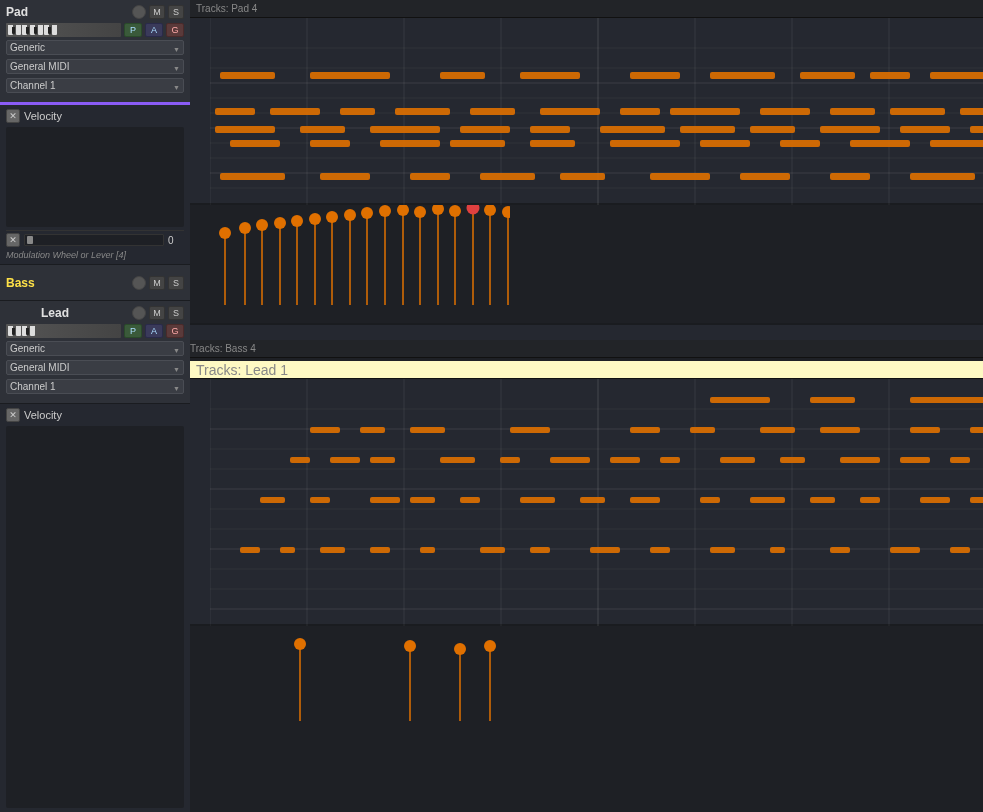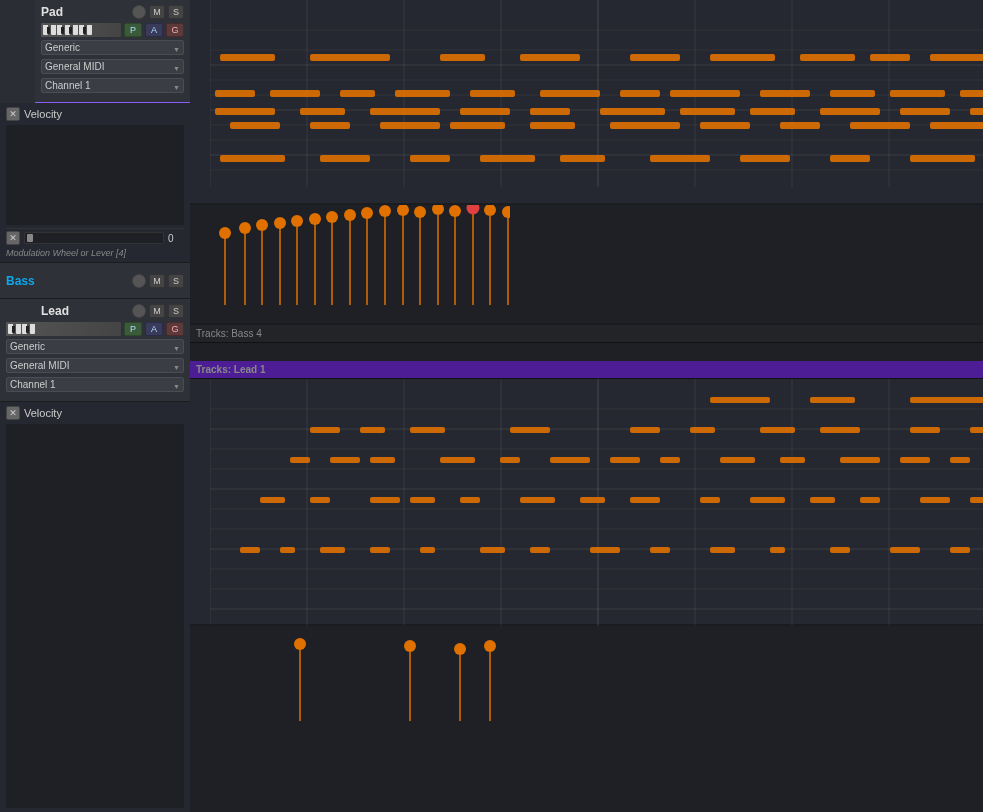--- a/index.html
+++ b/index.html
@@ -66,21 +66,21 @@
       overflow: hidden;
     }
   </style>
 </head>
 <body>
 
 <div class="full-layout">
 
   <div class="left-col">
 
-    <div style="background:#2e3138; padding:5px 6px; border-bottom:1px solid #8b5cf6;margin-left:35px;">
+    <div style="background:#2e3138; padding:5px 6px; border-bottom:3px solid #8b5cf6;">
       <div style="display:flex; align-items:center; justify-content:space-between; margin-bottom:4px;">
         <span style="font-size:12px; color:#e0e0e0; font-weight:bold;">Pad</span>
         <div style="display:flex; gap:3px; align-items:center;">
           <div style="width:14px;height:14px;border-radius:50%;background:#555;border:1px solid #444;display:flex;align-items:center;justify-content:center;"></div>
           <div style="width:16px;height:14px;background:#444;border:1px solid #333;border-radius:2px;font-size:9px;color:#ccc;display:flex;align-items:center;justify-content:center;cursor:pointer;">M</div>
           <div style="width:16px;height:14px;background:#444;border:1px solid #333;border-radius:2px;font-size:9px;color:#ccc;display:flex;align-items:center;justify-content:center;cursor:pointer;">S</div>
         </div>
       </div>
       <div style="display:flex; gap:3px; margin-bottom:3px;">
         <div style="flex:1;height:14px;background:linear-gradient(to right,#555,#444);border-radius:1px;display:flex;gap:1px;align-items:center;padding:0 2px;overflow:hidden;">
@@ -130,21 +130,21 @@
           <div style="position:absolute;left:2px;top:1px;width:6px;height:8px;background:#888;border-radius:1px;"></div>
         </div>
         <span style="font-size:10px;color:#ccc;min-width:16px;">0</span>
       </div>
       <div style="margin-top:1px;">
         <span style="font-size:9px;color:#888;font-style:italic;">Modulation Wheel or Lever [4]</span>
       </div>
     </div>
 
     <div style="background:#2e3138;border-bottom:1px solid #1a1c20;padding:5px 6px;height:36px;display:flex;align-items:center;justify-content:space-between;">
-      <span style="font-size:12px;color:#0ea5e9;font-weight:bold;">Bass</span>
+      <span style="font-size:12px;color:#fde047;font-weight:bold;">Bass</span>
       <div style="display:flex;gap:3px;align-items:center;">
         <div style="width:14px;height:14px;border-radius:50%;background:#555;border:1px solid #444;"></div>
         <div style="width:16px;height:14px;background:#444;border:1px solid #333;border-radius:2px;font-size:9px;color:#ccc;display:flex;align-items:center;justify-content:center;cursor:pointer;">M</div>
         <div style="width:16px;height:14px;background:#444;border:1px solid #333;border-radius:2px;font-size:9px;color:#ccc;display:flex;align-items:center;justify-content:center;cursor:pointer;">S</div>
       </div>
     </div>
 
     <div style="background:#2e3138;border-bottom:1px solid #1a1c20;padding:5px 6px;">
       <div style="display:flex;align-items:center;justify-content:space-between;margin-bottom:4px;">
         <span style="font-size:12px;color:#e0e0e0;font-weight:bold;margin-left:35px;">Lead</span>
@@ -191,20 +191,21 @@
       </div>
       <div style="flex:1;background:#1e2025;border-radius:2px;"></div>
     </div>
 
   </div>
 
   <div class="right-col">
 
     <div style="height:205px;position:relative;background:#252830;border-bottom:2px solid #1a1c20;flex-shrink:0;">
 
+      <div style="height:18px;background:#222428;border-bottom:1px solid #111;font-size:10px;color:#888;display:flex;align-items:center;padding:0 6px;">Tracks: Pad 4</div>
 
       <div style="position:relative;left:20px;right:0;top:0;bottom:0;height:187px;overflow:hidden;width:calc(100% - 20px);">
 
         <svg style="position:absolute;top:0;left:0;width:100%;height:100%;">
 
           <line x1="0" y1="30" x2="100%" y2="30" stroke="#ffffff0d" stroke-width="1"></line>
           <line x1="0" y1="50" x2="100%" y2="50" stroke="#ffffff0d" stroke-width="1"></line>
           <line x1="0" y1="65" x2="100%" y2="65" stroke="#ffffff1a" stroke-width="1"></line>
           <line x1="0" y1="80" x2="100%" y2="80" stroke="#ffffff0d" stroke-width="1"></line>
           <line x1="0" y1="95" x2="100%" y2="95" stroke="#ffffff0d" stroke-width="1"></line>
@@ -404,26 +405,26 @@
 
         <line x1="630" y1="100" x2="630" y2="6" stroke="#e07000" stroke-width="1.5"></line>
         <circle cx="630" cy="4" r="6.5" fill="#e07000"></circle>
 
         <line x1="648" y1="100" x2="648" y2="9" stroke="#e07000" stroke-width="1.5"></line>
         <circle cx="648" cy="7" r="6" fill="#e07000"></circle>
       </svg>
     </div>
 
     <div style="height:36px;background:#252830;border-bottom:2px solid #1a1c20;flex-shrink:0;position:relative;">
-      <div style="height:18px;background:#222428;border-bottom:1px solid #111;font-size:10px;color:#888;display:flex;align-items:center;padding:0 6px;">Tracks: Bass 4</div>
+      <div style="height:18px;background:#222428;border-bottom:1px solid #111;font-size:10px;color:#888;display:flex;align-items:center;padding:0 0;margin-top:15px;">Tracks: Bass 4</div>
       <div style="height:18px;background:#1e2025;"></div>
     </div>
 
     <div style="height:265px;position:relative;background:#252830;border-bottom:2px solid #1a1c20;flex-shrink:0;">
-      <div style="height:18px;background:#4c1d95;border-bottom:1px solid #111;font-size:10px;color:#888;display:flex;align-items:center;padding:0 6px;font-weight:bold;">Tracks: Lead 1</div>
+      <div style="height:18px;background:#fef9c3;border-bottom:1px solid #111;font-size:14px;color:#888;display:flex;align-items:center;padding:0 6px;">Tracks: Lead 1</div>
       <div style="position:relative;left:20px;top:0;bottom:0;height:247px;overflow:hidden;width:calc(100% - 20px);">
         <svg style="position:absolute;top:0;left:0;width:100%;height:100%;">
 
           <line x1="0" y1="30" x2="100%" y2="30" stroke="#ffffff0d" stroke-width="1"></line>
           <line x1="0" y1="50" x2="100%" y2="50" stroke="#ffffff1a" stroke-width="1"></line>
           <line x1="0" y1="70" x2="100%" y2="70" stroke="#ffffff0d" stroke-width="1"></line>
           <line x1="0" y1="90" x2="100%" y2="90" stroke="#ffffff0d" stroke-width="1"></line>
           <line x1="0" y1="110" x2="100%" y2="110" stroke="#ffffff1a" stroke-width="1"></line>
           <line x1="0" y1="130" x2="100%" y2="130" stroke="#ffffff0d" stroke-width="1"></line>
           <line x1="0" y1="150" x2="100%" y2="150" stroke="#ffffff0d" stroke-width="1"></line>

